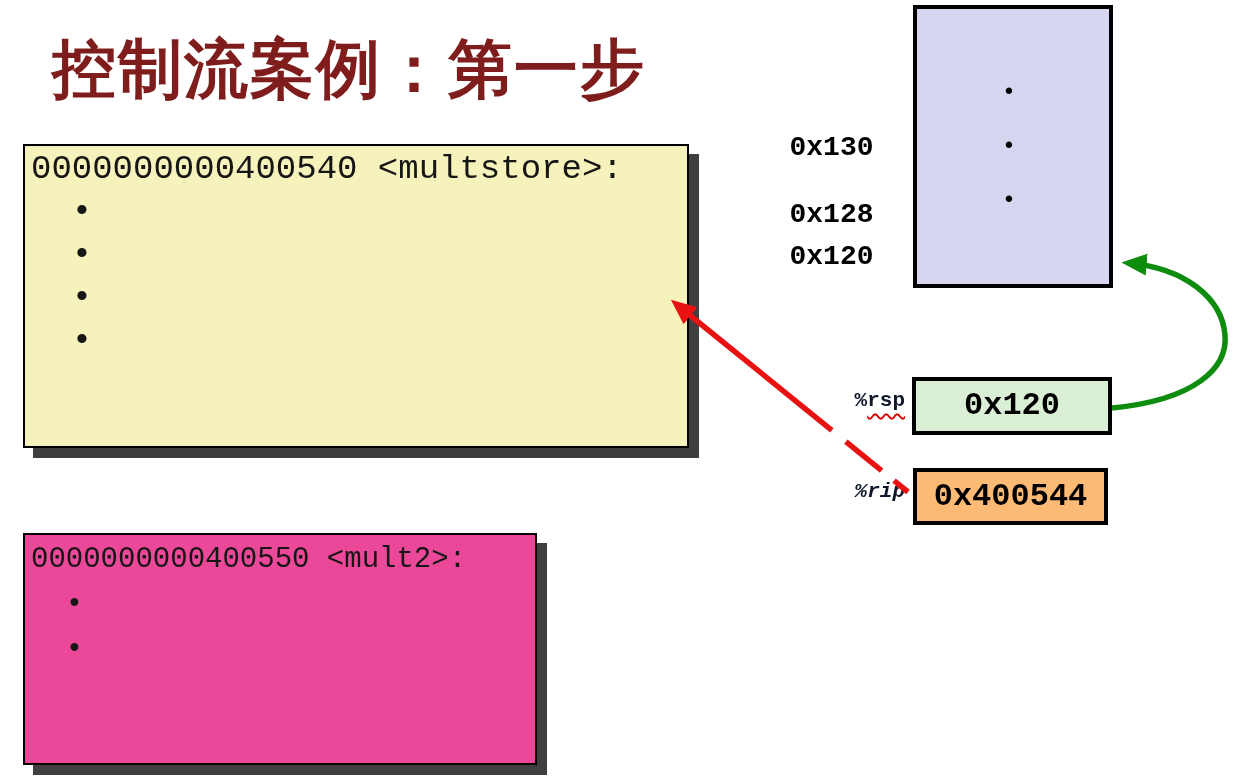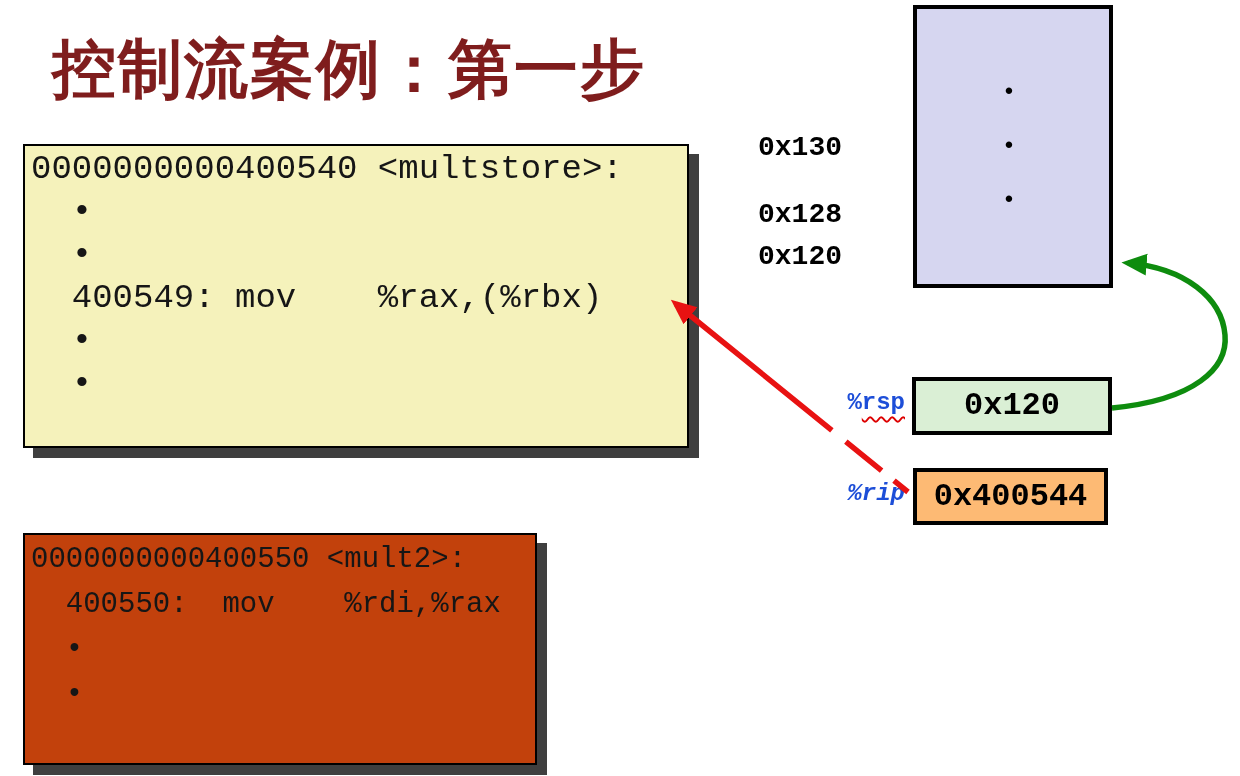--- a/index.html
+++ b/index.html
@@ -21,43 +21,43 @@
     font-family:"Liberation Mono","DejaVu Sans Mono",monospace;
     color:#161616; white-space:pre; overflow:hidden;
   }
   #multstore-box {
     left:23px; top:144px; width:656px; height:298px;
     background:#f5f2bb; font-size:34px; padding:2px 0 0 6px;
   }
   #multstore-box .code-line { line-height:43px; }
   #mult2-box {
     left:23px; top:533px; width:504px; height:226px;
-    background:#c2410c; font-size:29px; padding:2px 0 0 6px;
+    background:#ec4899; font-size:29px; padding:2px 0 0 6px;
   }
   #mult2-box .code-line { line-height:45px; }
   
   #stack-box {
     position:absolute; left:913px; top:5px; width:192px; height:275px;
     background:#d6d6f0; border:4px solid #000;
   }
   #stack-dots {
     position:absolute; left:998px; top:64px; width:22px; text-align:center;
   }
   .stack-dot { font-size:24px; line-height:54px; color:#000; }
   .addr-label {
-    position:absolute; left:758px; width:147px; text-align:left;
+    position:absolute; left:758px; width:147px; text-align:center;
     font-family:"Liberation Mono","DejaVu Sans Mono",monospace;
     font-weight:bold; font-size:28px; color:#000;
   }
   #addr-0 { top:132px; } #addr-1 { top:199px; } #addr-2 { top:241px; }
   
   .reg-label {
     position:absolute; left:766px; width:139px; text-align:right;
     font-family:"Liberation Mono","DejaVu Sans Mono",monospace;
-    font-weight:bold; font-size:24px; color:#1d4ed8; white-space:pre;
+    font-weight:bold; font-size:21px; color:#0f172a; white-space:pre;
   }
   #rsp-label { top:389px; }
   #rip-label { top:480px;font-style:italic; }
   .squiggle {
     text-decoration:underline wavy #dd0000 2px;
     text-underline-offset:7px;
   }
   .reg-box {
     position:absolute; border:4px solid #000; text-align:center;
     font-family:"Liberation Mono","DejaVu Sans Mono",monospace;
@@ -66,23 +66,23 @@
   #rsp-box { left:912px; top:377px; width:192px; height:50px; line-height:50px; background:#daefd5; }
   #rip-box { left:913px; top:468px; width:187px; height:49px; line-height:49px; background:#fdba74; }
   
   #arrow-layer { position:absolute; left:0; top:0; width:1240px; height:776px; pointer-events:none; }
 </style>
 </head>
 <body>
 
 <div class="slide-title">控制流案例：第一步</div>
 
-<div class="code-box" id="multstore-box"><div class="code-line">0000000000400540 &lt;multstore&gt;:</div><div class="code-line">  •</div><div class="code-line">  •</div><div class="code-line">  400549: mov    %rax,(%rbx)</div><div class="code-line">  •</div><div class="code-line">  •</div></div>
+<div class="code-box" id="multstore-box"><div class="code-line">0000000000400540 &lt;multstore&gt;:</div><div class="code-line">  •</div><div class="code-line">  •</div><div class="code-line">  •</div><div class="code-line">  •</div></div>
 
-<div class="code-box" id="mult2-box"><div class="code-line">0000000000400550 &lt;mult2&gt;:</div><div class="code-line">  400550:  mov    %rdi,%rax</div><div class="code-line">  •</div><div class="code-line">  •</div></div>
+<div class="code-box" id="mult2-box"><div class="code-line">0000000000400550 &lt;mult2&gt;:</div><div class="code-line">  •</div><div class="code-line">  •</div></div>
 
 <div id="stack-box"></div>
 <div id="stack-dots">
     <div class="stack-dot">•</div>
     <div class="stack-dot">•</div>
     <div class="stack-dot">•</div>
   </div>
 <div class="addr-label" id="addr-0">0x130</div>
 <div class="addr-label" id="addr-1">0x128</div>
 <div class="addr-label" id="addr-2">0x120</div>

